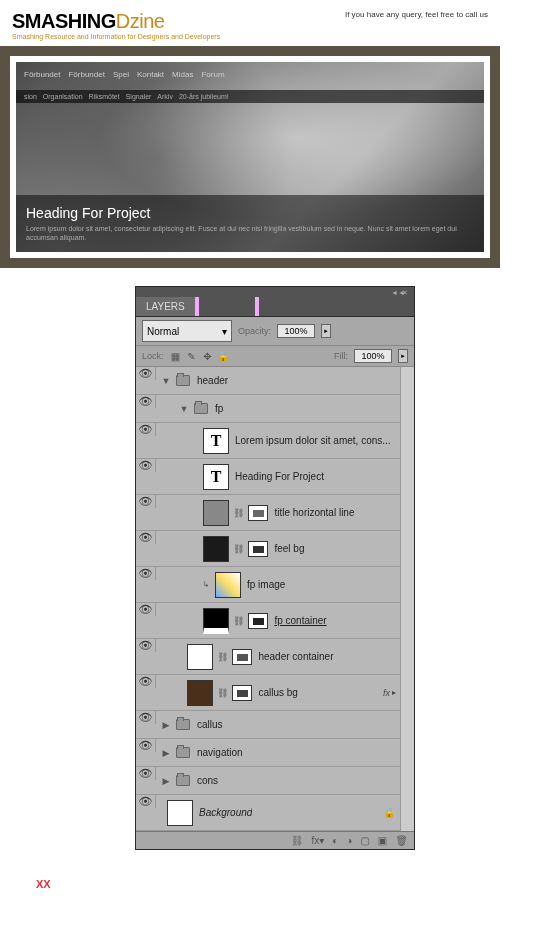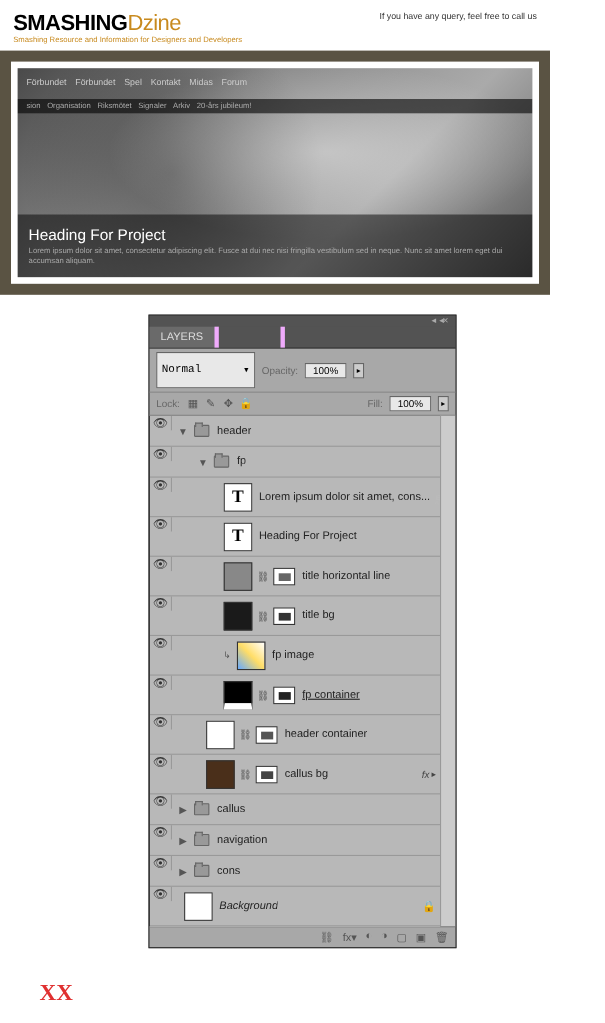--- a/index.html
+++ b/index.html
@@ -31,21 +31,21 @@
 
 
 .panel { width: 280px; margin: 18px auto 0; background: #535353; border: 1px solid #2a2a2a; font-size: 11px; position: relative; }
 .panel-top { height: 10px; background: #535353; display: flex; justify-content: flex-end; align-items: center; padding-right: 4px; gap: 3px; }
 .panel-top-btn { width: 8px; height: 7px; color: #aaa; font-size: 7px; line-height: 7px; }
 .tabs { display: flex; background: #535353; border-bottom: 1px solid #2a2a2a; }
 .tab { padding: 4px 10px; font-size: 10px; color: #ddd; background: #6a6a6a; border-right: 4px solid #f0abfc; }
 .tab:not(.active) { background: #535353; width: 60px; }
 .controls { background: #a8a8a8; }
 .ctrl-row { display: flex; align-items: center; padding: 3px 6px; gap: 6px; border-bottom: 1px solid #888; }
-.blend { width: 90px; height: 33px; background: #e8e8e8; border: 1px solid #666; font-size: 10px; padding: 0 4px; display: flex; align-items: center; justify-content: space-between; font-family: Liberation Mono, monospace; }
+.blend { width: 90px; height: 22px; background: #e8e8e8; border: 1px solid #666; font-size: 10px; padding: 0 4px; display: flex; align-items: center; justify-content: space-between; }
 .opacity-lbl, .fill-lbl { font-size: 9px; color: #666; }
 .pct { width: 38px; height: 14px; background: #e8e8e8; border: 1px solid #666; font-size: 9px; display: flex; align-items: center; justify-content: center; }
 .pct-arrow { width: 10px; height: 14px; background: #ccc; border: 1px solid #666; font-size: 7px; display: flex; align-items: center; justify-content: center; }
 .lock-lbl { font-size: 9px; color: #666; }
 .lock-icons { display: flex; gap: 4px; }
 .lock-icons span { width: 12px; height: 12px; display: inline-flex; align-items: center; justify-content: center; font-size: 10px; color: #555; }
 
 .layer-list { background: #b8b8b8; max-height: 480px; overflow-y: auto; position: relative; }
 .layer-row { display: flex; align-items: center; border-bottom: 1px solid #999; min-height: 28px; padding-right: 4px; }
 .layer-row.tall { min-height: 36px; }
@@ -63,21 +63,21 @@
 .lname { font-size: 10px; color: #222; margin-left: 3px; white-space: nowrap; overflow: hidden; text-overflow: ellipsis; }
 .lname.u { text-decoration: underline; text-align: center; }
 .lname.i { font-style: italic; }
 .fx { margin-left: auto; font-size: 9px; font-style: italic; color: #444; padding-right: 2px; }
 .fx-arrow { font-size: 8px; color: #444; }
 .watermark { position: absolute; top: 70px; right: -55px; font-size: 9px; color: #bbb; letter-spacing: 1px; }
 
 .panel-foot { background: #a8a8a8; border-top: 1px solid #777; padding: 3px 6px; display: flex; justify-content: flex-end; gap: 8px; }
 .foot-icon { font-size: 10px; color: #555; }
 
-.xx { color: #e03030; font-size: 21px; font-weight: bold; margin: 28px 0 0 36px; font-family: Liberation Serif, serif; }
+.xx { color: #e03030; font-size: 11px; font-weight: bold; margin: 28px 0 0 36px; font-family: Liberation Sans, sans-serif; }
 
 .scrollbar-slot { width: 14px; background: #ccc; border-left: 1px solid #999; }
 </style>
 </head>
 <body>
 
 <div class="site">
   <div class="site-hdr">
     <div class="logo">
       <div class="logo-main"><span class="b1">SMASHING</span><span class="b2">Dzine</span></div>
@@ -193,21 +193,21 @@
     </div>
 
     <div class="layer-row tall">
       <div class="eye">👁</div>
       <span class="indent" style="width:44px"></span>
       <div class="thumb thumb-img" style="background:#1a1a1a"></div>
       <span class="link-icon">⛓</span>
       <div class="thumb thumb-mask">
             <div class="inner" style="background:#333"></div>
           </div>
-      <span class="lname">title bg</span>
+      <span class="lname">feel bg</span>
     </div>
 
     <div class="layer-row tall">
       <div class="eye">👁</div>
       <span class="indent" style="width:44px"></span>
       <span class="toggle" style="font-size:8px">↳</span>
       <div class="thumb thumb-img" style="background:linear-gradient(45deg,#6af,#fd6,#fff)"></div>
       <span class="lname">fp image</span>
     </div>
 

